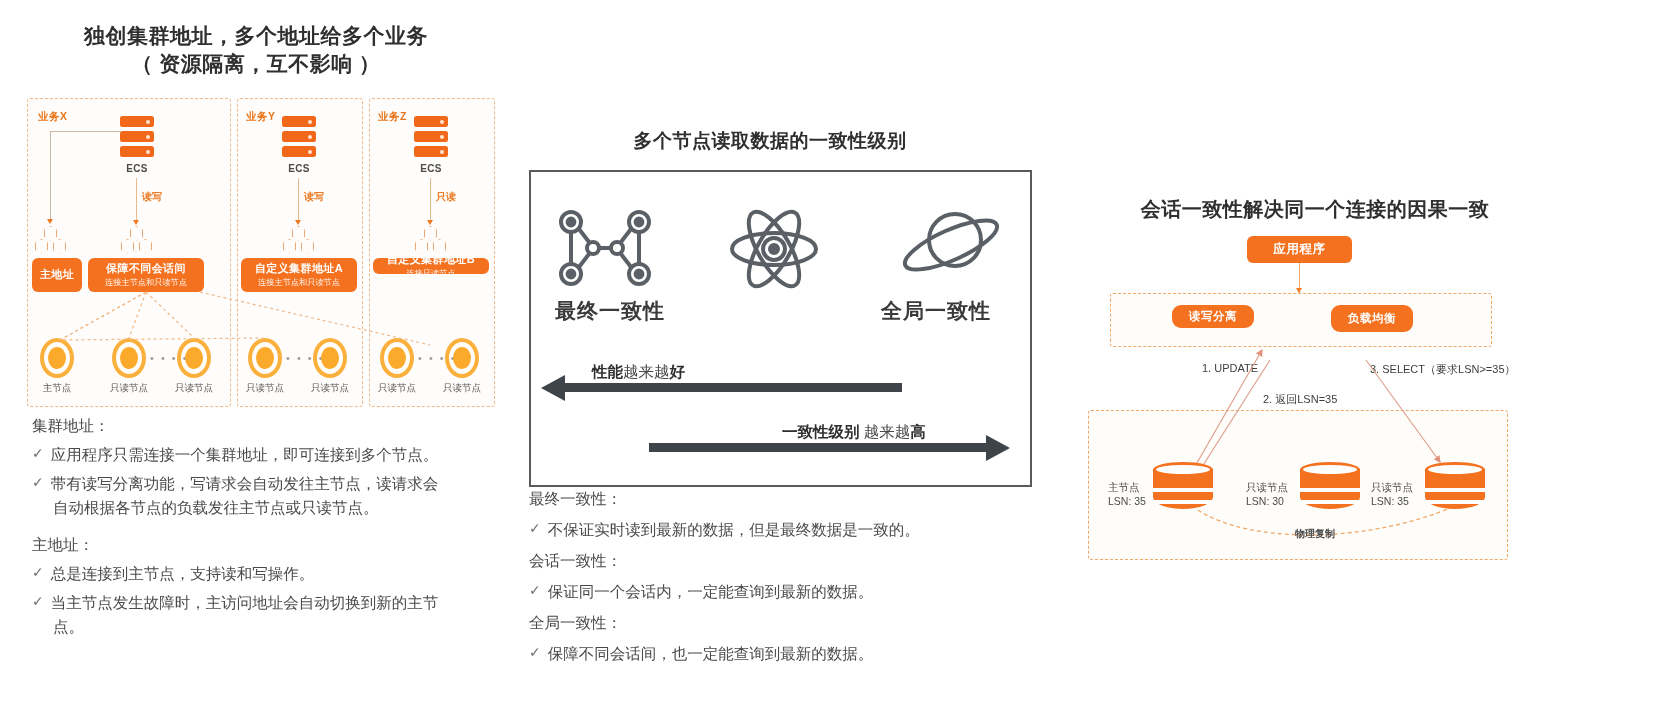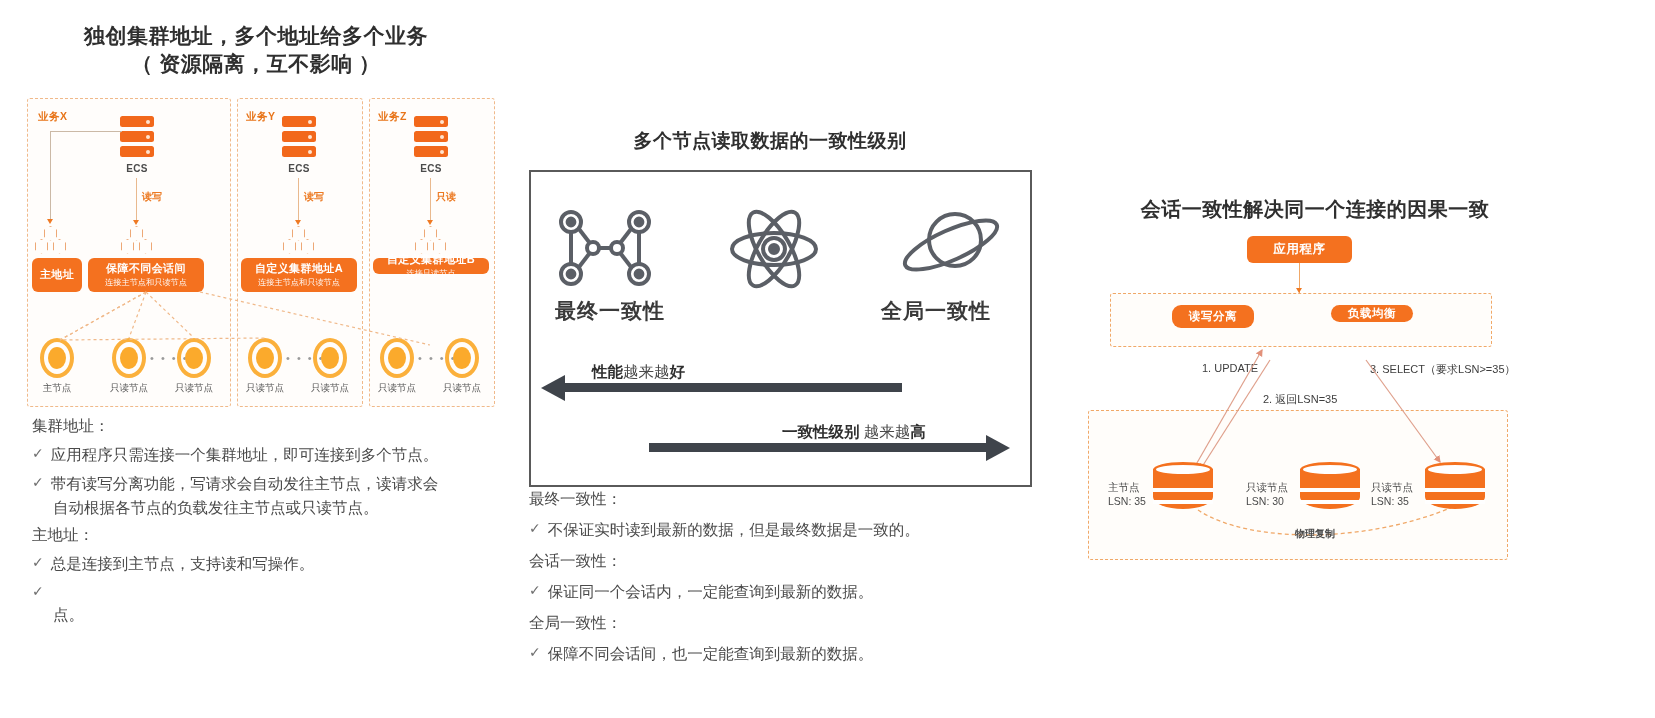--- a/index.html
+++ b/index.html
@@ -302,27 +302,28 @@
     <div class="body-txt">集群地址：</div>
     <div class="body-txt" style="display:flex;margin-top:5px;">
       <span class="chk">✓</span>
       <span>应用程序只需连接一个集群地址，即可连接到多个节点。</span>
     </div>
     <div class="body-txt" style="display:flex;margin-top:5px;">
       <span class="chk">✓</span>
       <span>带有读写分离功能，写请求会自动发往主节点，读请求会</span>
     </div>
     <div class="body-txt" style="margin-left:21px;">自动根据各节点的负载发往主节点或只读节点。</div>
-    <div class="body-txt" style="margin-top:3px;">主地址：</div>
+    <div class="body-txt" style="margin-top:13px;">主地址：</div>
     <div class="body-txt" style="display:flex;margin-top:5px;">
       <span class="chk">✓</span>
       <span>总是连接到主节点，支持读和写操作。</span>
     </div>
     <div class="body-txt" style="display:flex;margin-top:5px;">
       <span class="chk">✓</span>
+      <span>当主节点发生故障时，主访问地址会自动切换到新的主节</span>
     </div>
     <div class="body-txt" style="margin-left:21px;">点。</div>
   </div>
 
   <div class="abs h-title" id="mid-title">多个节点读取数据的一致性级别</div>
   <div class="abs" id="mid-box"></div>
 
   <div class="abs" style="left:555px;top:208px;">
     <svg width="100" height="80" viewBox="0 0 100 80">
       <g fill="none" stroke="#5b5f66" stroke-width="4">
@@ -407,21 +408,21 @@
 
   <div class="abs h-title" id="right-title">会话一致性解决同一个连接的因果一致</div>
 
   <div class="obox big" style="left:1247px;top:236px;width:105px;height:27px;">应用程序</div>
 
   <div class="vline" style="left:1299px;top:263px;height:30px;background:#f0a868;"></div>
   <div class="arrow-dn" style="left:1295.5px;top:288px;border-top-color:#ef7a24;"></div>
 
   <div class="dashed-zone" style="left:1110px;top:293px;width:380px;height:52px;"></div>
   <div class="obox" style="left:1172px;top:305px;width:82px;height:23px;">读写分离</div>
-  <div class="obox" style="left:1331px;top:305px;width:82px;height:17px;">负载均衡</div>
+  <div class="obox" style="left:1331px;top:305px;width:82px;height:27px;">负载均衡</div>
 
   <div class="dashed-zone" style="left:1088px;top:410px;width:418px;height:148px;"></div>
 
   <div class="step-cap" style="left:1177px;top:362px;">1. UPDATE</div>
   <div class="step-cap" style="left:1238px;top:392px;">2. 返回LSN=35</div>
   <div class="step-cap" style="left:1345px;top:362px;">3. SELECT（要求LSN&gt;=35）</div>
 
   <svg class="overlay" style="left:1080px;top:330px;" width="440" height="240">
     <defs>
       <marker id="ah" markerWidth="7" markerHeight="7" refX="5" refY="3" orient="auto">

